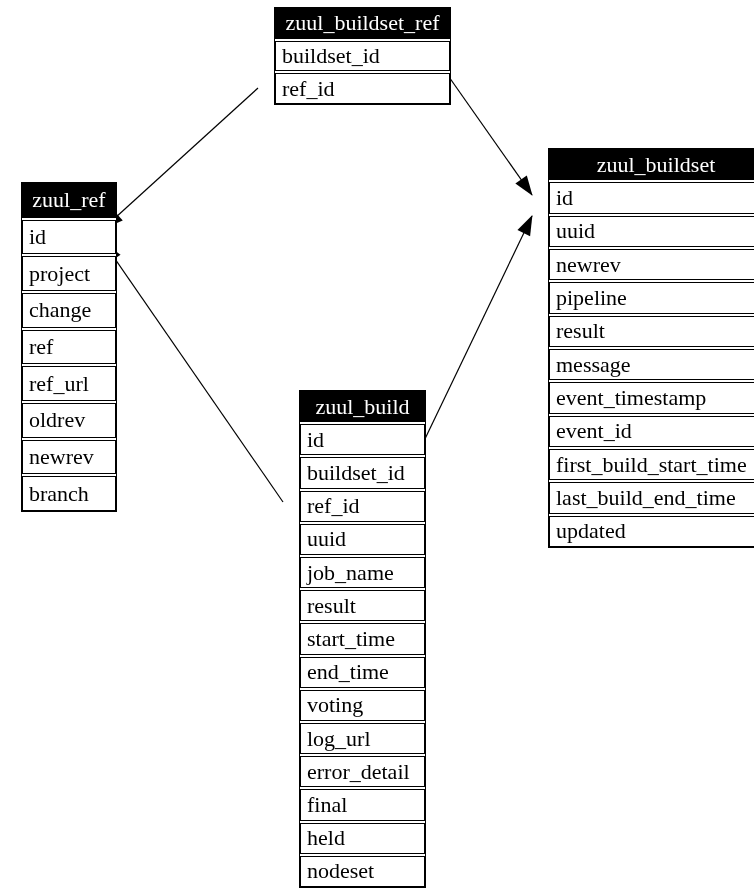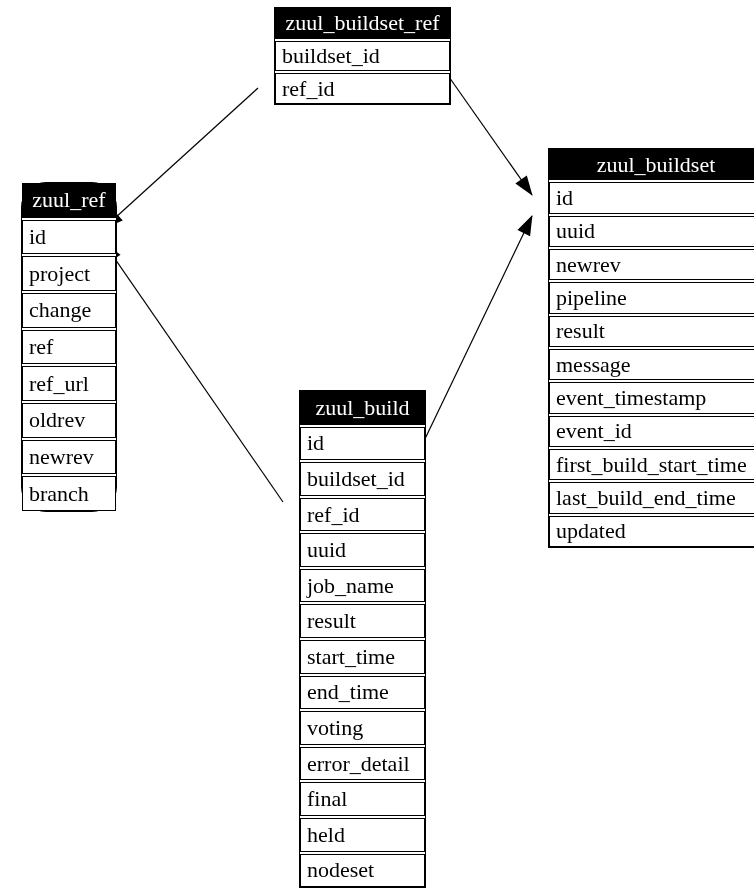--- a/index.html
+++ b/index.html
@@ -74,21 +74,21 @@
         <line x1="283" y1="502" x2="104" y2="243" class="edge-line" marker-end="url(#arrowhead)"></line>
         <line x1="411" y1="468" x2="532" y2="216" class="edge-line" marker-end="url(#arrowhead)"></line>
       </g>
   </svg>
 
 <div class="db-table" style="left: 258px; top: 7px; width: 177px; height: 98px;">
       <div class="db-cell db-header">zuul_buildset_ref</div>
       <div class="db-cell db-row">buildset_id</div>
       <div class="db-cell db-row">ref_id</div>
     </div>
-    <div class="db-table" style="left: 5px; top: 182px; width: 96px; height: 330px; border-radius: 25px;">
+    <div class="db-table" style="left: 5px; top: 182px; width: 96px; height: 330px;">
       <div class="db-cell db-header">zuul_ref</div>
       <div class="db-cell db-row">id</div>
       <div class="db-cell db-row">project</div>
       <div class="db-cell db-row">change</div>
       <div class="db-cell db-row">ref</div>
       <div class="db-cell db-row">ref_url</div>
       <div class="db-cell db-row">oldrev</div>
       <div class="db-cell db-row">newrev</div>
       <div class="db-cell db-row">branch</div>
     </div>
@@ -110,18 +110,19 @@
       <div class="db-cell db-header">zuul_build</div>
       <div class="db-cell db-row">id</div>
       <div class="db-cell db-row">buildset_id</div>
       <div class="db-cell db-row">ref_id</div>
       <div class="db-cell db-row">uuid</div>
       <div class="db-cell db-row">job_name</div>
       <div class="db-cell db-row">result</div>
       <div class="db-cell db-row">start_time</div>
       <div class="db-cell db-row">end_time</div>
       <div class="db-cell db-row">voting</div>
+      <div class="db-cell db-row">log_url</div>
       <div class="db-cell db-row">error_detail</div>
       <div class="db-cell db-row">final</div>
       <div class="db-cell db-row">held</div>
       <div class="db-cell db-row">nodeset</div>
     </div>
   </div>
 
 </body></html>

